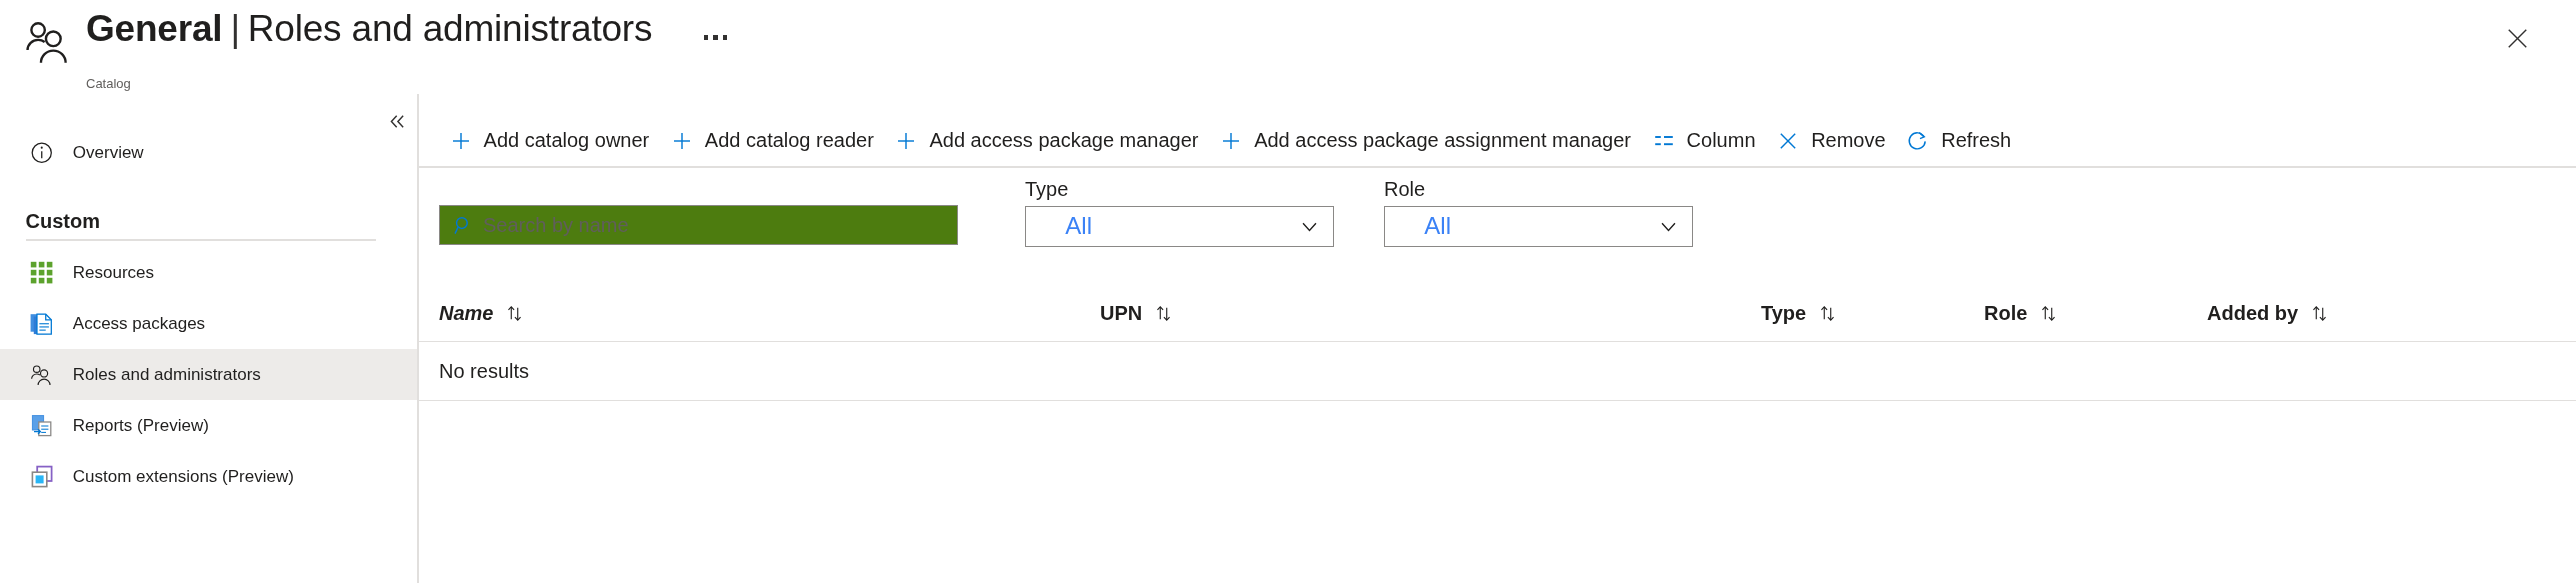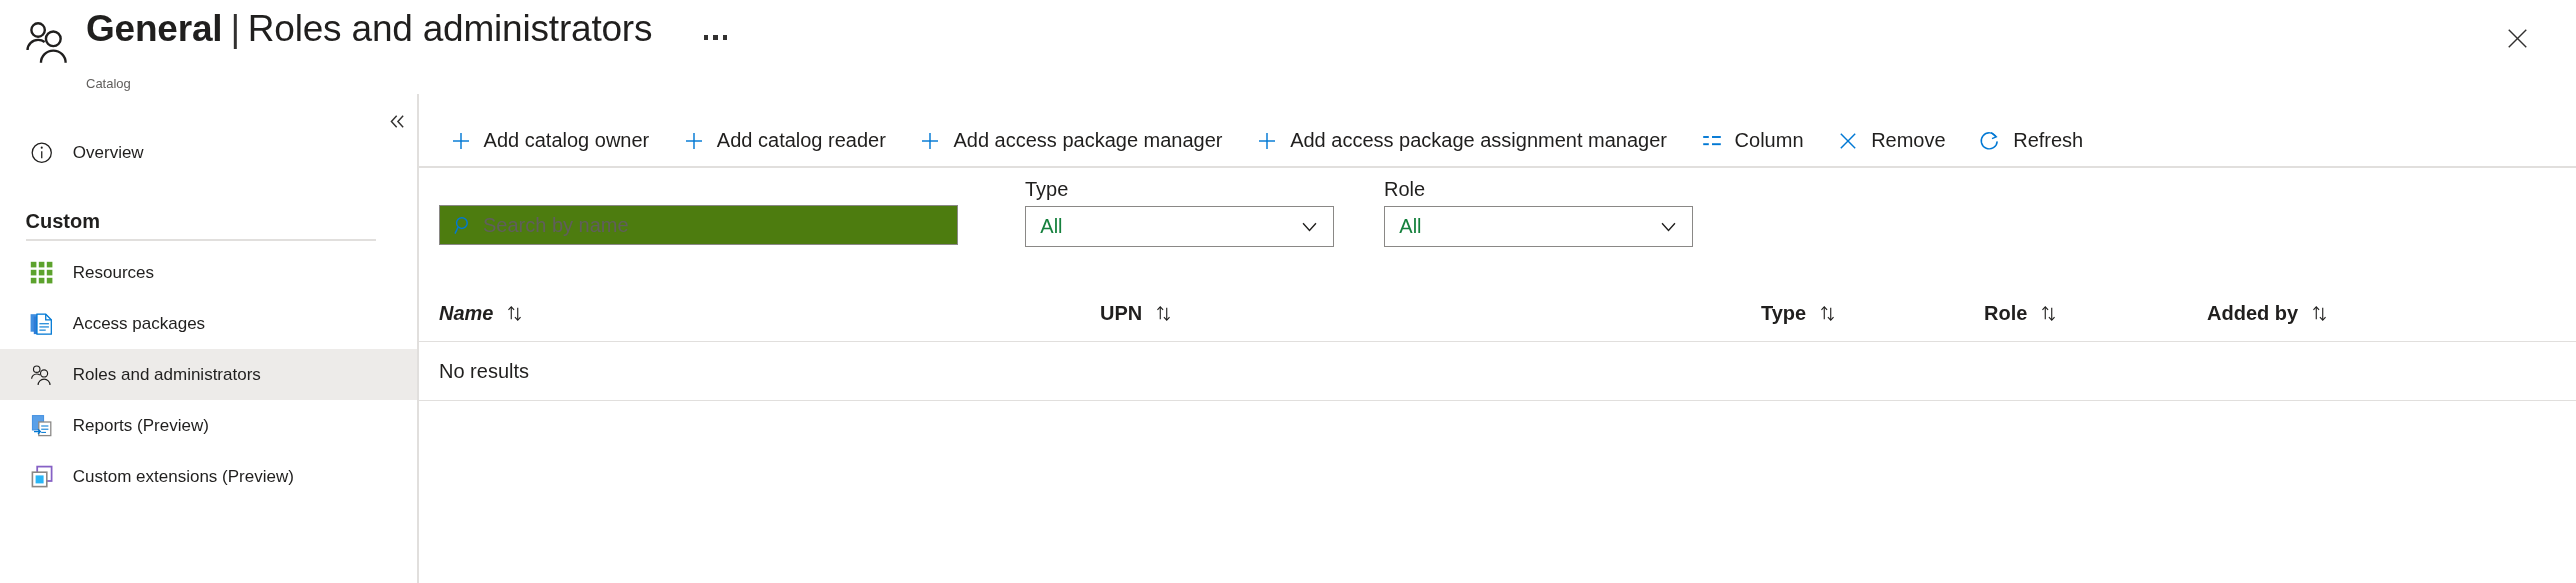--- a/index.html
+++ b/index.html
@@ -78,21 +78,21 @@
     width: 2159px; height: 489px; background: #ffffff;
   }
   #main-left-border {
     position: absolute; left: 0; top: 0; width: 1.6px; height: 489px;
     background: #e1dfdd;
   }
 
   
   #toolbar {
     position: absolute; left: 22px; top: 24px; height: 45px;
-    display: flex; align-items: center; gap: 12px;
+    display: flex; align-items: center; gap: 0px;
   }
   .tb-btn {
     display: flex; align-items: center; height: 45px;
     padding: 0 11px 0 8px; cursor: pointer; white-space: nowrap;
   }
   .tb-btn .tb-icon {
     width: 27px; height: 27px; display: flex; align-items: center;
     justify-content: center; flex: 0 0 27px; color: #0078d4;
   }
   .tb-btn .tb-label {
@@ -123,21 +123,21 @@
 
   .filter-group { position: absolute; }
   .filter-label {
     font-size: 20px; color: #201f1e; margin-bottom: 5.6px; line-height: 22px;
   }
   .filter-select {
     width: 309px; height: 41px; border: 1.6px solid #8a8886; background: #fff;
     display: flex; align-items: center; justify-content: space-between;
     padding: 0 12.7px 0 14.3px; cursor: pointer;
   }
-  .filter-select .sel-value { font-size: 20px; color: #15803d; }
+  .filter-select .sel-value { font-size: 24px; color: #3b82f6; margin-left: 25px; }
   .filter-select .chev { color: #201f1e; display: flex; align-items: center; }
 
   #type-filter { left: 586px; top: 0px; }
   #role-filter { left: 945px; top: 0px; }
 
   
   #table { position: absolute; left: 0px; top: 191px; width: 2159px; }
   #table-head {
     display: flex; align-items: center; height: 57px;
     padding-left: 22px; border-bottom: 1.6px solid #e1dfdd;

